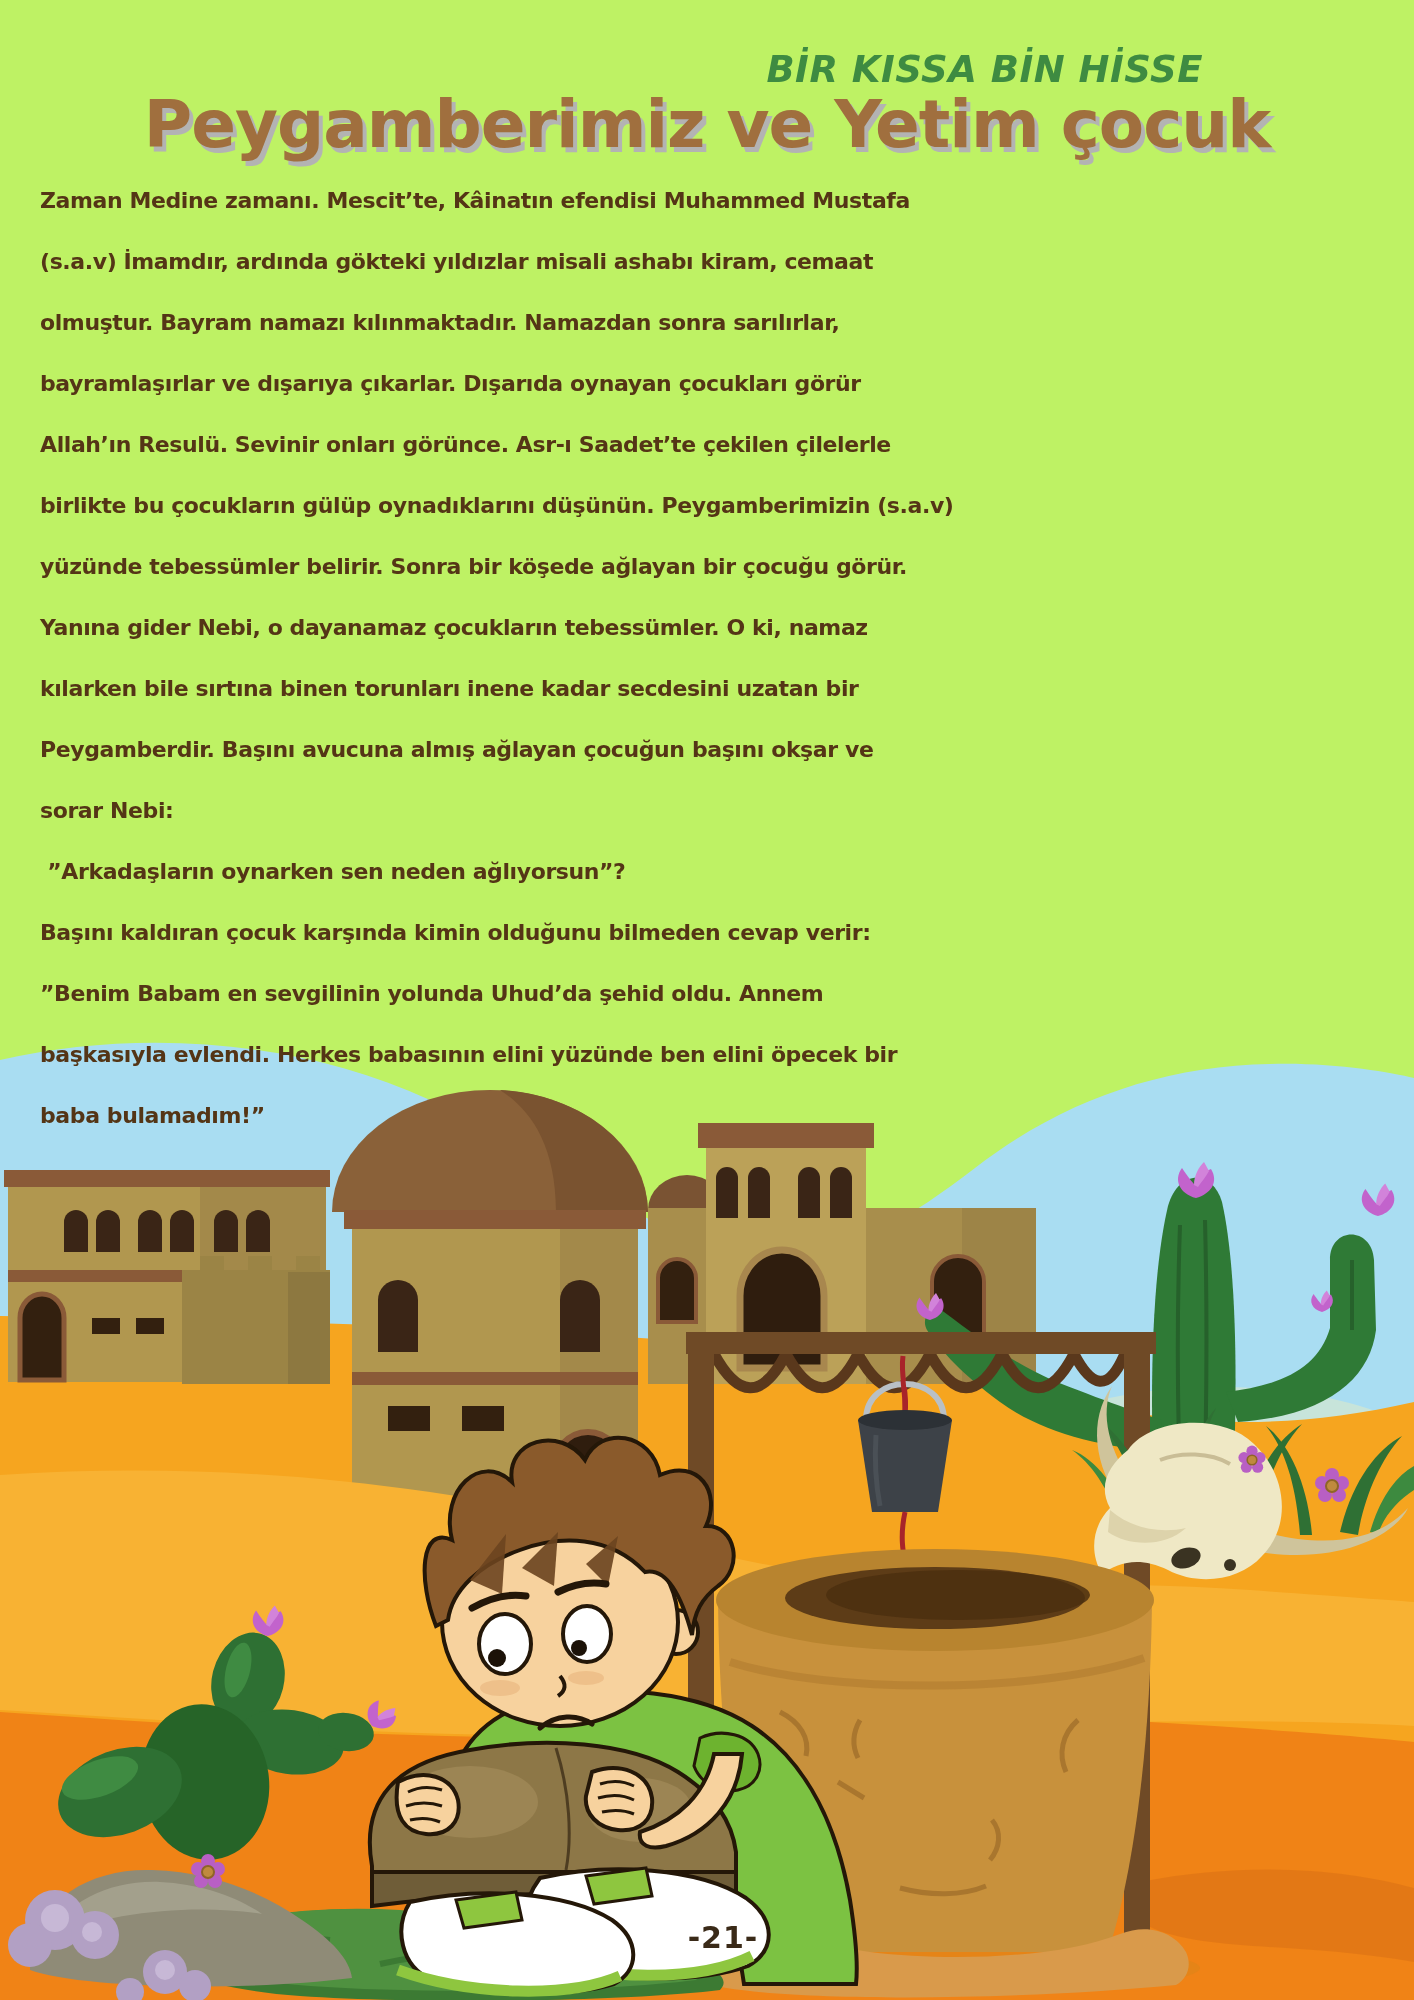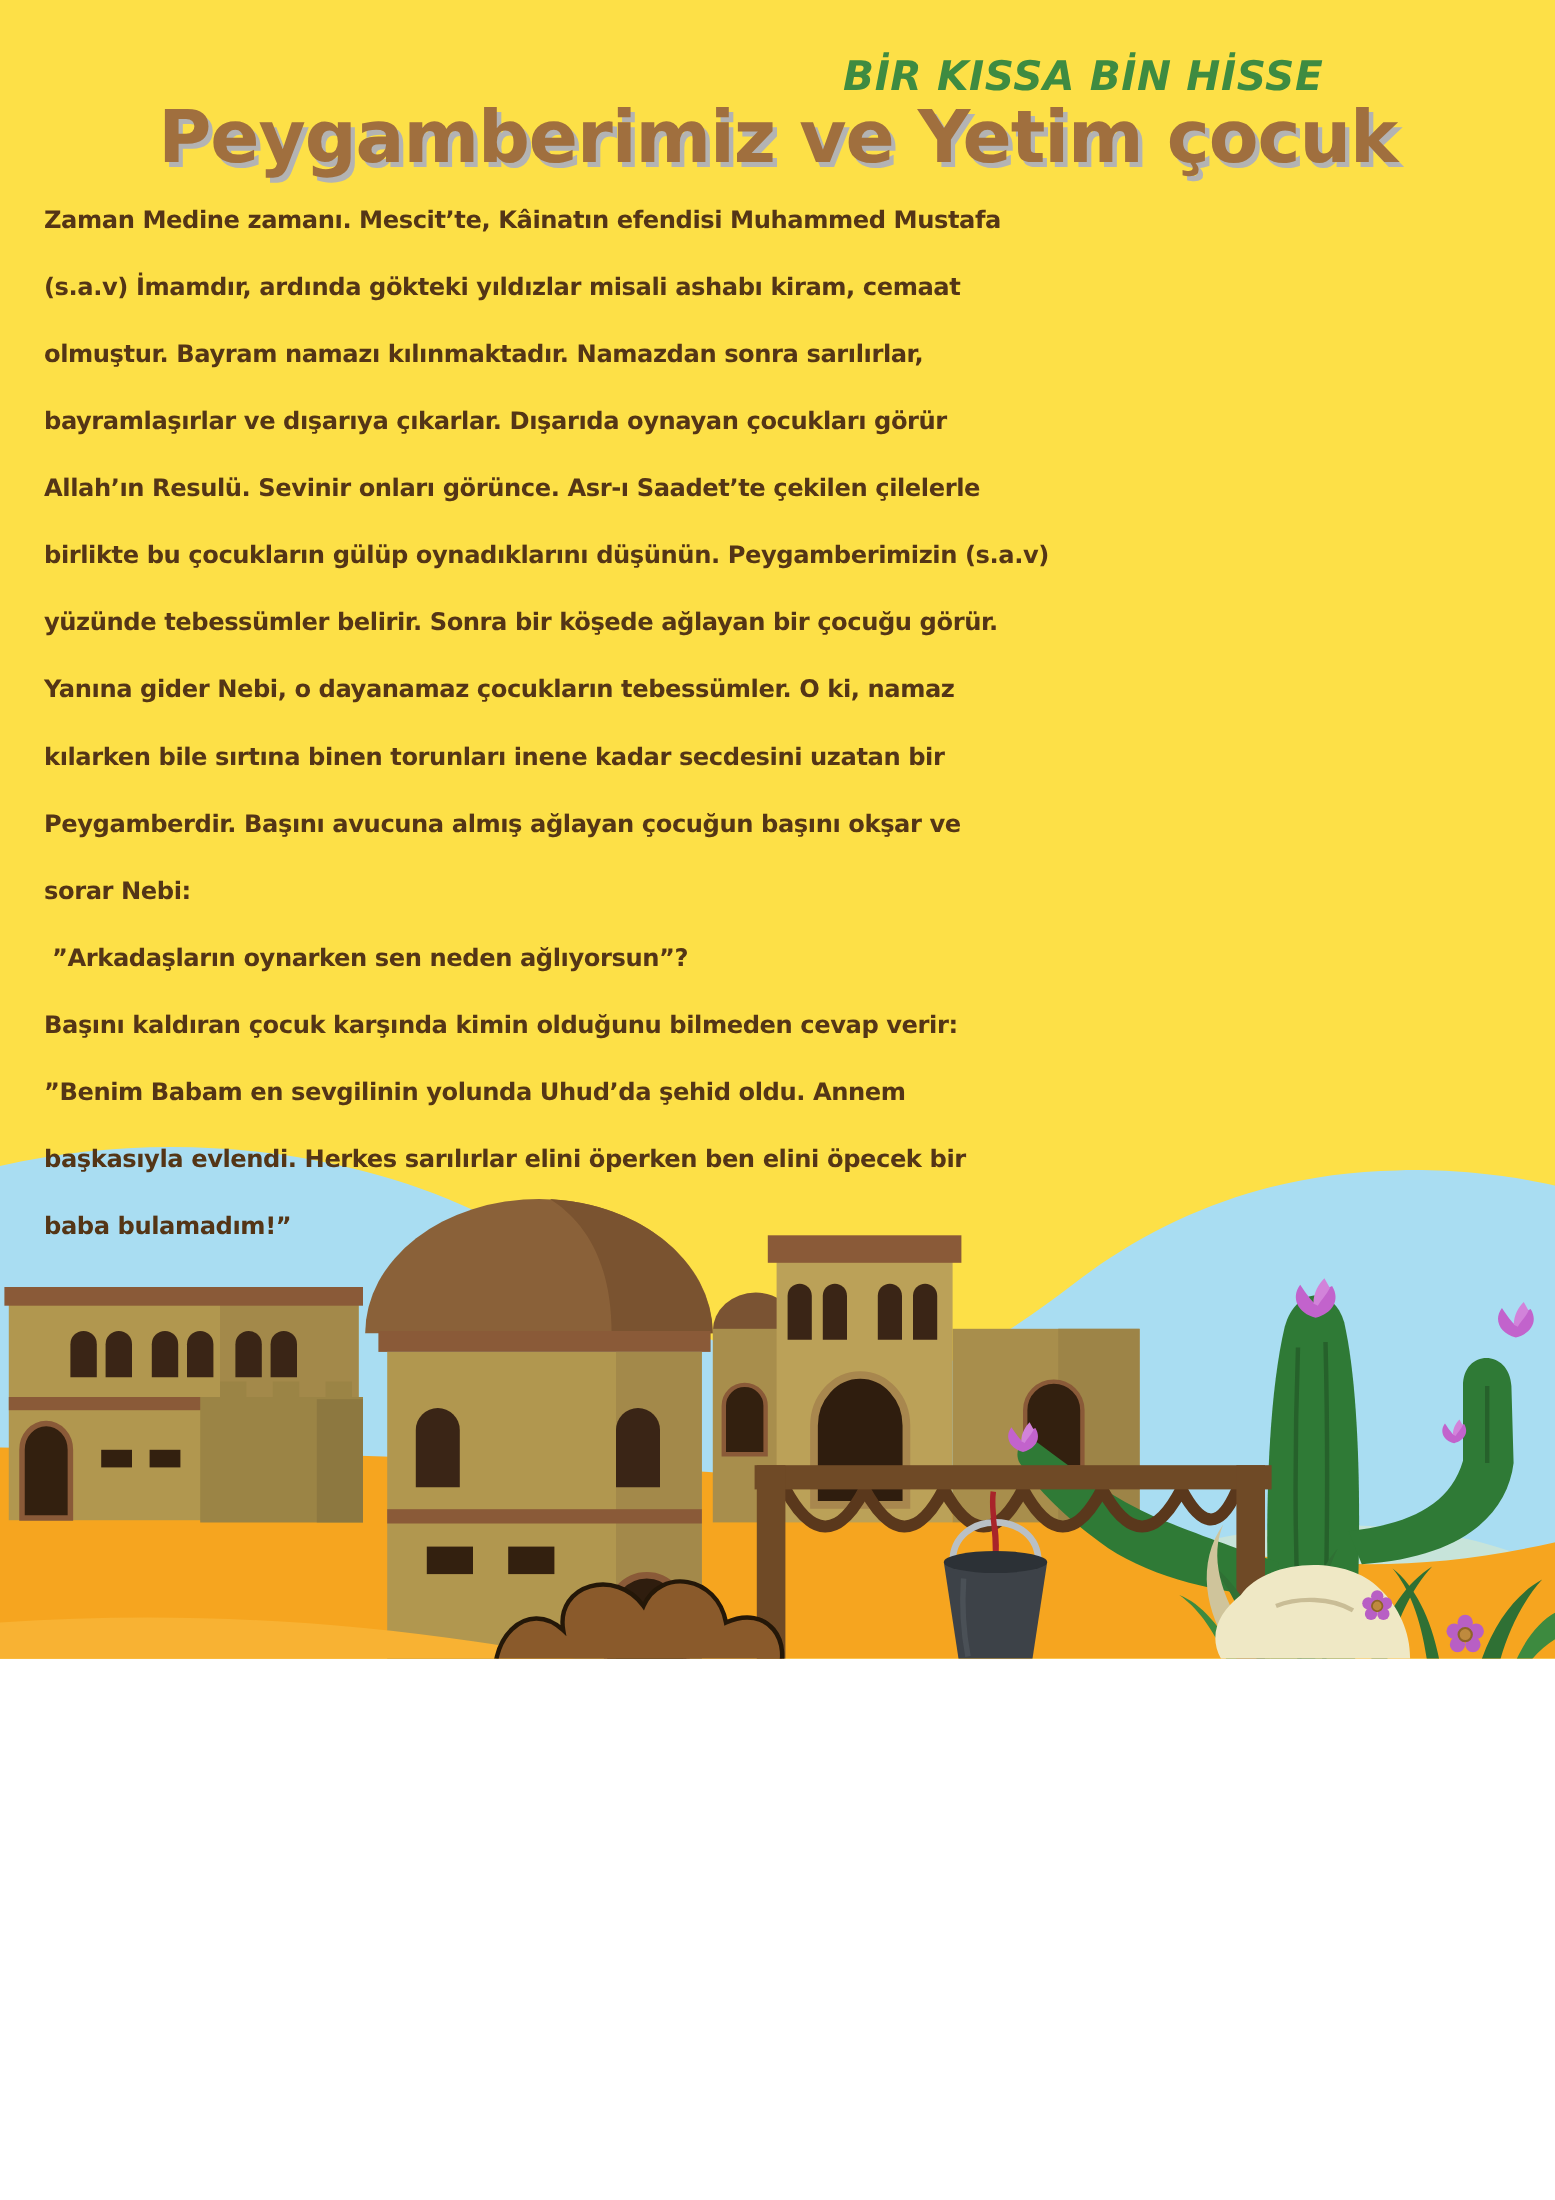--- a/index.html
+++ b/index.html
@@ -1,17 +1,17 @@
 <!DOCTYPE html>
 <html><head>
 <meta charset="utf-8">
 <style>
   html,body{margin:0;padding:0;background:#ffffff;}
   body{font-family:"DejaVu Sans","Liberation Sans",sans-serif;}
-  .page{position:relative;width:1414px;height:1508px;background:#fde047;overflow:hidden;}
+  .page{position:relative;width:1414px;height:2000px;background:#bef264;overflow:hidden;}
   .kicker{position:absolute;top:48px;right:211px;font-size:37px;font-style:italic;
           font-weight:bold;color:#3e8b41;letter-spacing:.5px;z-index:3;}
   .title{position:absolute;top:86px;left:0;width:100%;text-align:center;font-size:66px;
          font-weight:bold;color:#a06f3e;letter-spacing:-1px;text-shadow:4px 5px 0 #b3b3b3;z-index:3;}
   .story{position:absolute;left:40px;top:170px;width:1345px;z-index:3;}
   .story .bodyline{white-space:pre;font-size:22px;font-weight:bold;color:#543516;
          line-height:61px;height:61px;letter-spacing:-0.4px;}
   .scene{position:absolute;left:0;top:1020px;width:1414px;height:980px;z-index:1;}
   .pagenum{position:absolute;top:1920px;left:16px;width:100%;text-align:center;font-size:30px;
            font-weight:bold;color:#3a2a18;z-index:5;letter-spacing:1px;}
@@ -32,21 +32,21 @@
     <div class="bodyline">Allah’ın Resulü. Sevinir onları görünce. Asr-ı Saadet’te çekilen çilelerle</div>
     <div class="bodyline">birlikte bu çocukların gülüp oynadıklarını düşünün. Peygamberimizin (s.a.v)</div>
     <div class="bodyline">yüzünde tebessümler belirir. Sonra bir köşede ağlayan bir çocuğu görür.</div>
     <div class="bodyline">Yanına gider Nebi, o dayanamaz çocukların tebessümler. O ki, namaz</div>
     <div class="bodyline">kılarken bile sırtına binen torunları inene kadar secdesini uzatan bir</div>
     <div class="bodyline">Peygamberdir. Başını avucuna almış ağlayan çocuğun başını okşar ve</div>
     <div class="bodyline">sorar Nebi:</div>
     <div class="bodyline"> ”Arkadaşların oynarken sen neden ağlıyorsun”?</div>
     <div class="bodyline">Başını kaldıran çocuk karşında kimin olduğunu bilmeden cevap verir:</div>
     <div class="bodyline">”Benim Babam en sevgilinin yolunda Uhud’da şehid oldu. Annem</div>
-    <div class="bodyline">başkasıyla evlendi. Herkes sarılırlar elini öperken ben elini öpecek bir</div>
+    <div class="bodyline">başkasıyla evlendi. Herkes babasının elini yüzünde ben elini öpecek bir</div>
     <div class="bodyline">baba bulamadım!”</div>
   </div>
 
   <svg class="scene" viewBox="0 0 1414 980">
     <defs>
       <g id="flw">
         <path d="M0,0 C-16,-4 -23,-18 -14,-30 C-8,-21 -4,-16 -1,-13 C2,-19 7,-26 15,-29 C23,-16 15,-4 0,0 Z" fill="#c263cc"></path>
         <path d="M-2,-13 C-2,-23 3,-31 8,-36 L13,-27 C10,-21 5,-16 2,-11 Z" fill="#d283da"></path>
       </g>
       <g id="daisy">

